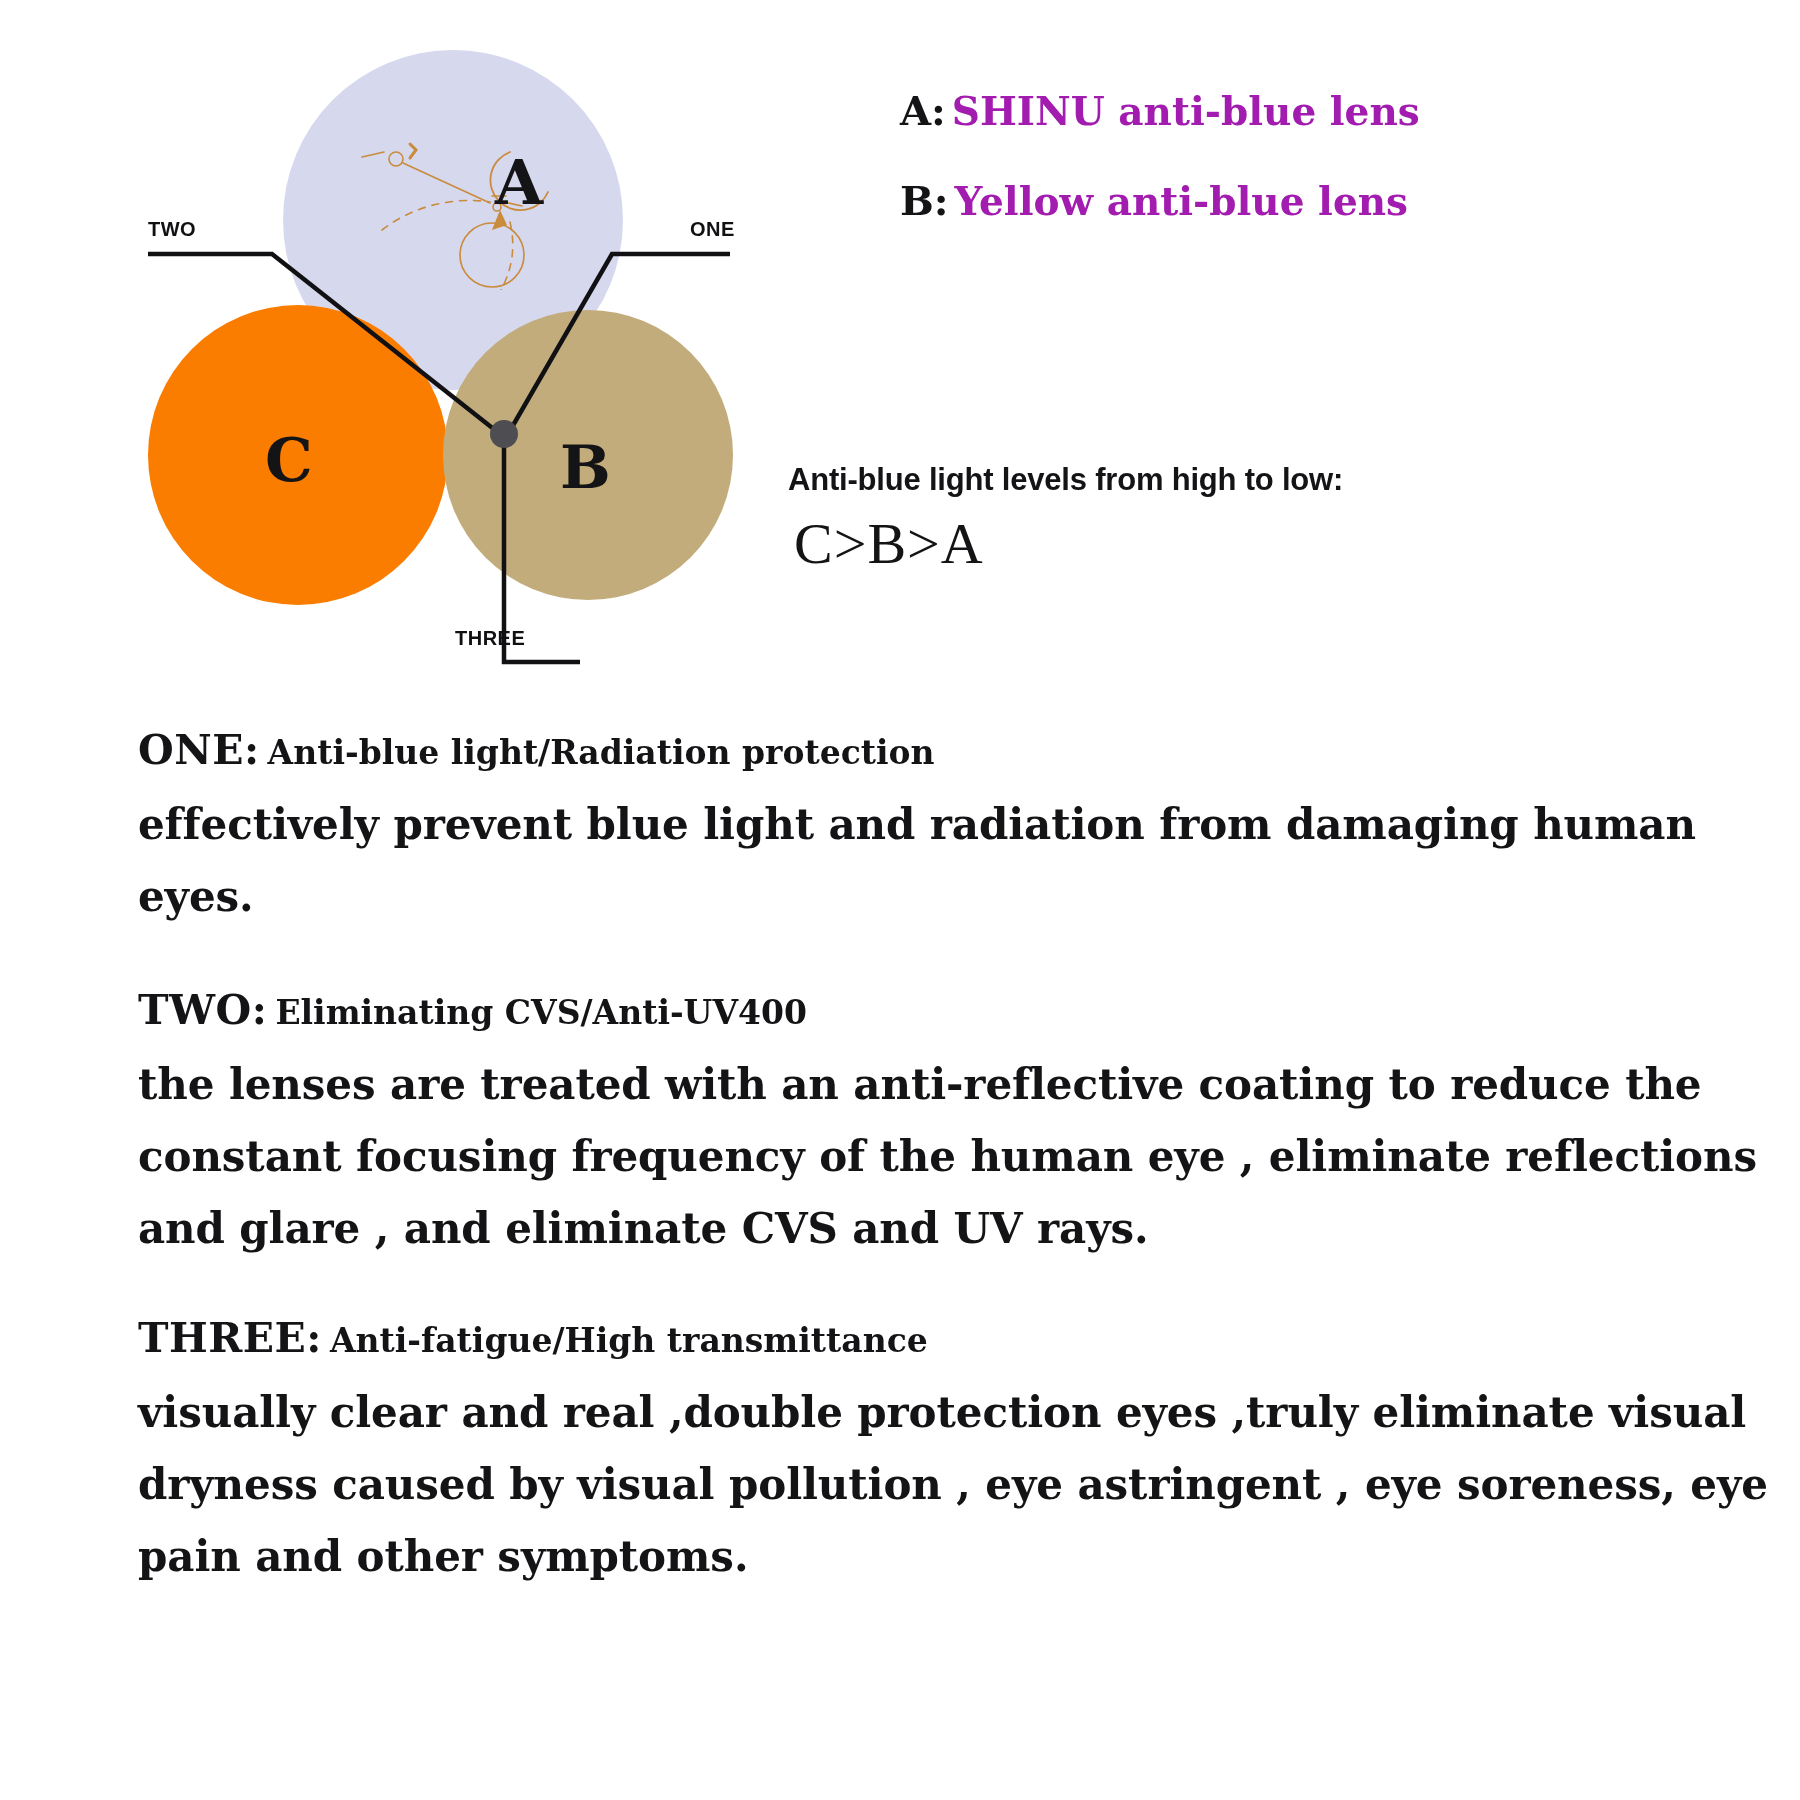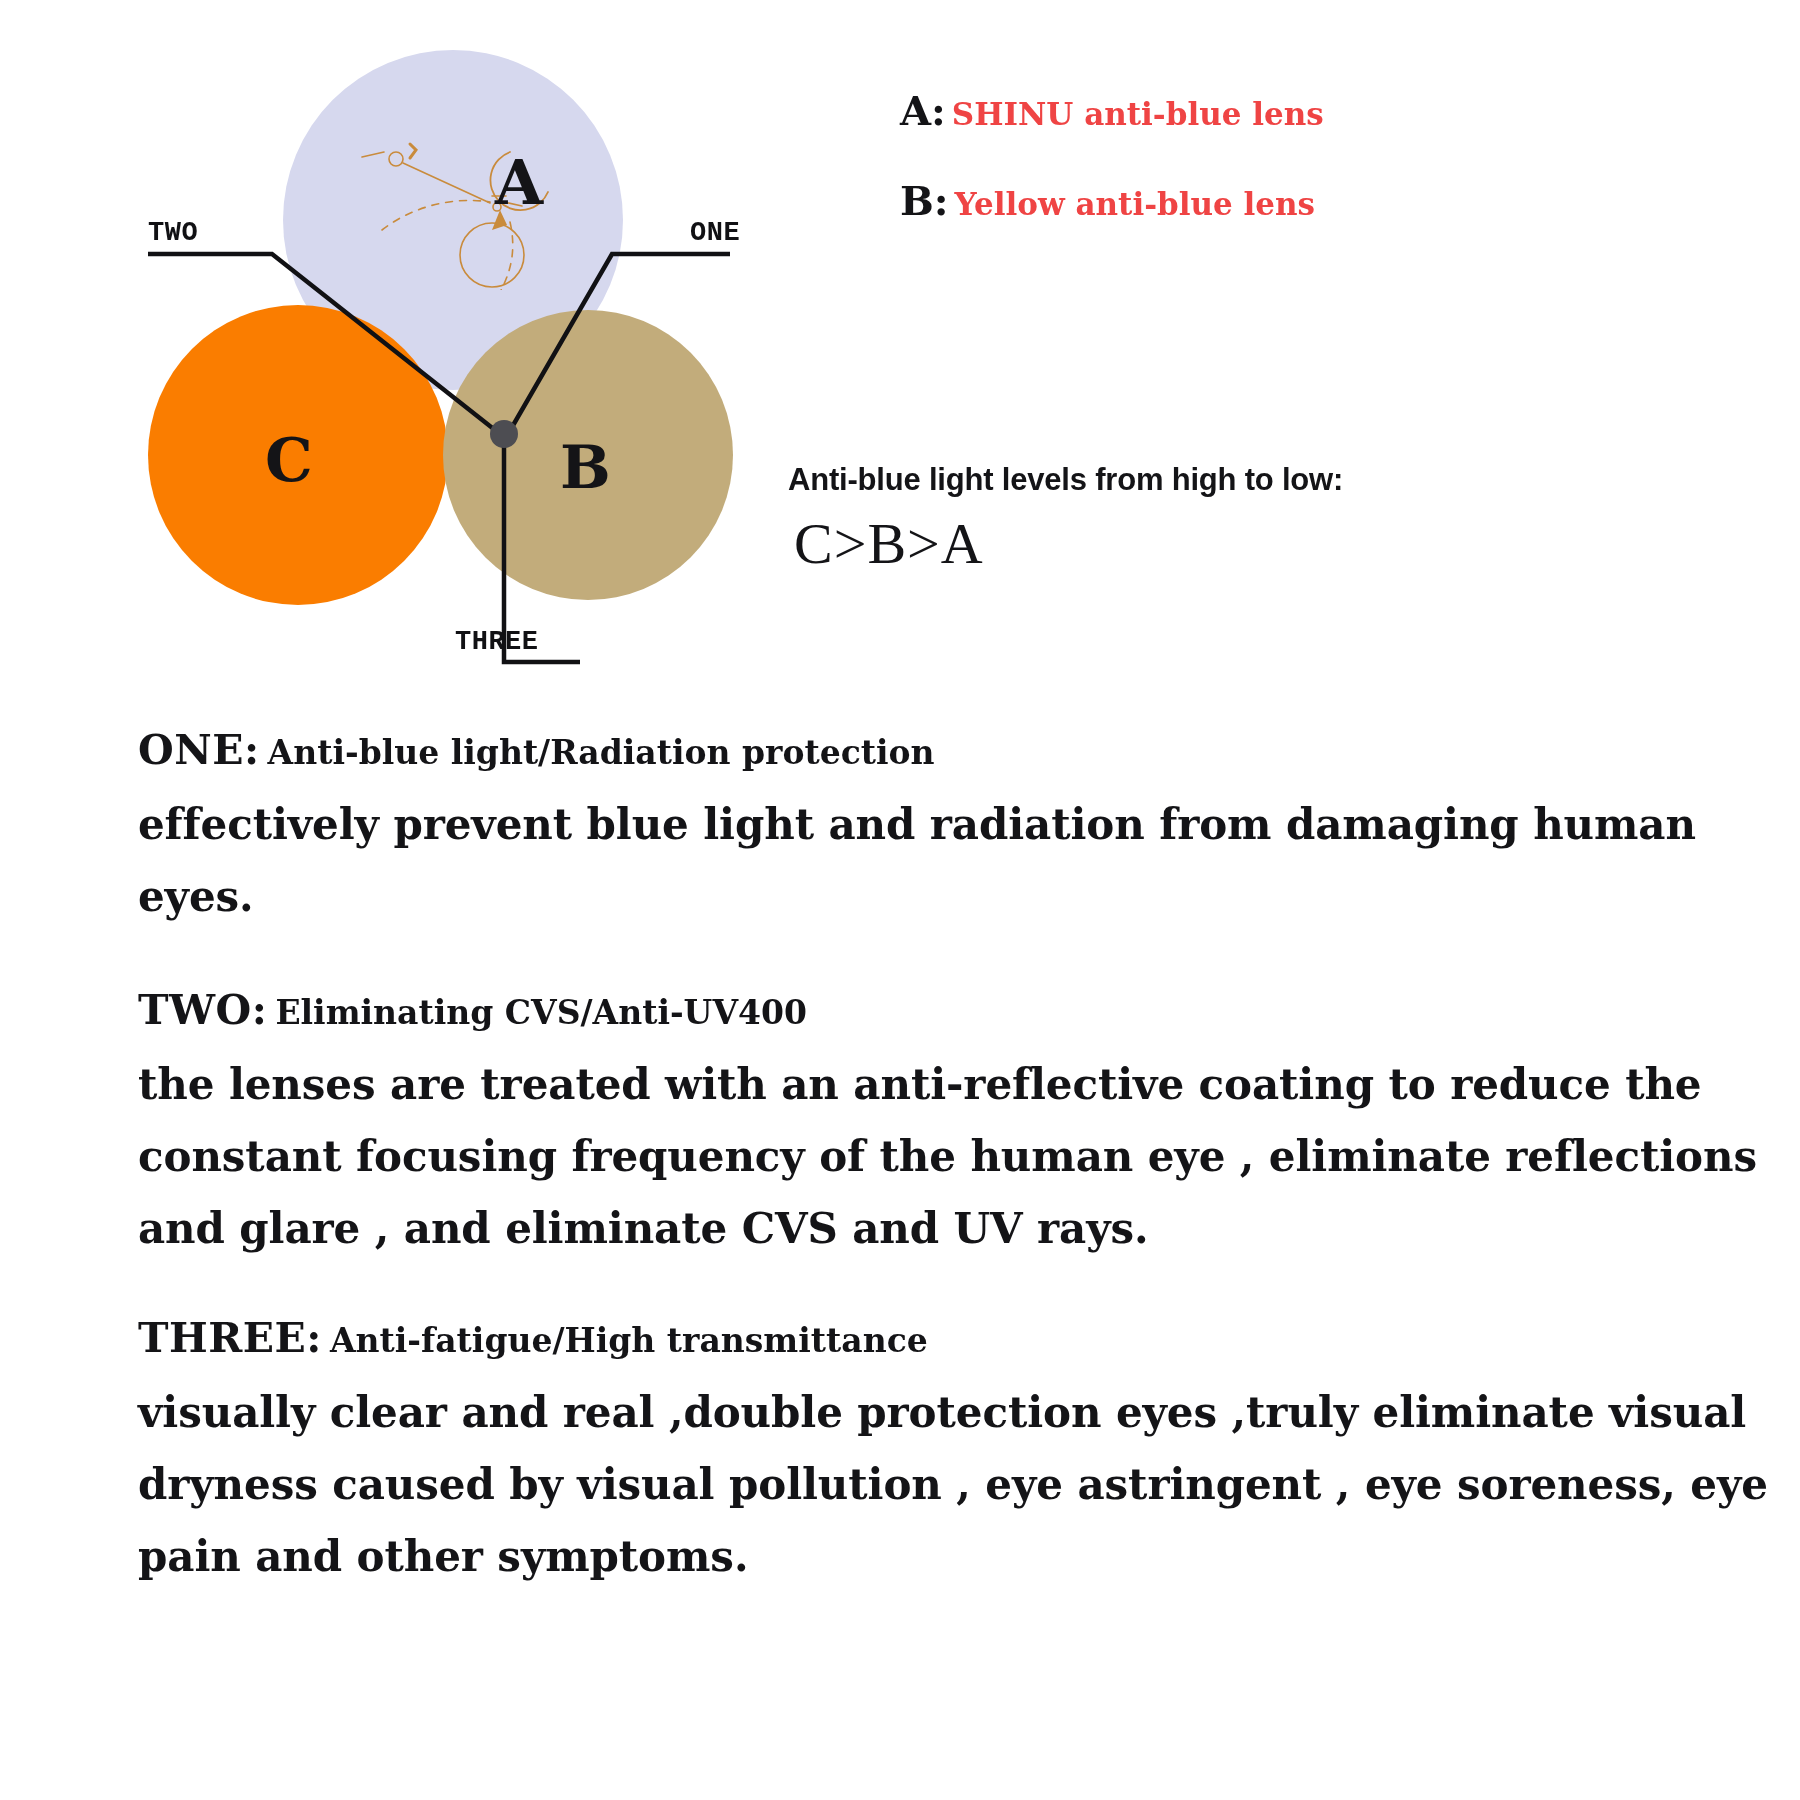--- a/index.html
+++ b/index.html
@@ -73,23 +73,23 @@
   #callouts {
     position: absolute;
     left: 0;
     top: 0;
     width: 1800px;
     height: 700px;
   }
 
   .callout-label {
     position: absolute;
-    font-family: Liberation Mono, monospace;
-    font-weight: bold;
-    font-size: 27px;
+    font-family: Liberation Sans, sans-serif;
+    font-weight: bold;
+    font-size: 20px;
     letter-spacing: 0.5px;
     color: #111114;
     white-space: nowrap;
   }
   #label-two   { left: 148px; top: 218px; }
   #label-one   { left: 690px; top: 218px; }
   #label-three { left: 455px; top: 627px; }
 
   
   #legend {
@@ -105,22 +105,22 @@
   }
   .legend-key {
     font-family: "DejaVu Serif", "Liberation Serif", serif;
     font-weight: bold;
     font-size: 40px;
     color: #141417;
   }
   .legend-text {
     font-family: "DejaVu Serif", "Liberation Serif", serif;
     font-weight: bold;
-    font-size: 31px;
-    color: #ef4444;
+    font-size: 39px;
+    color: #a21caf;
     margin-left: 6px;
   }
 
   #levels-block {
     position: absolute;
     left: 788px;
     top: 462px;
     width: 720px;
   }
   #levels-caption {

